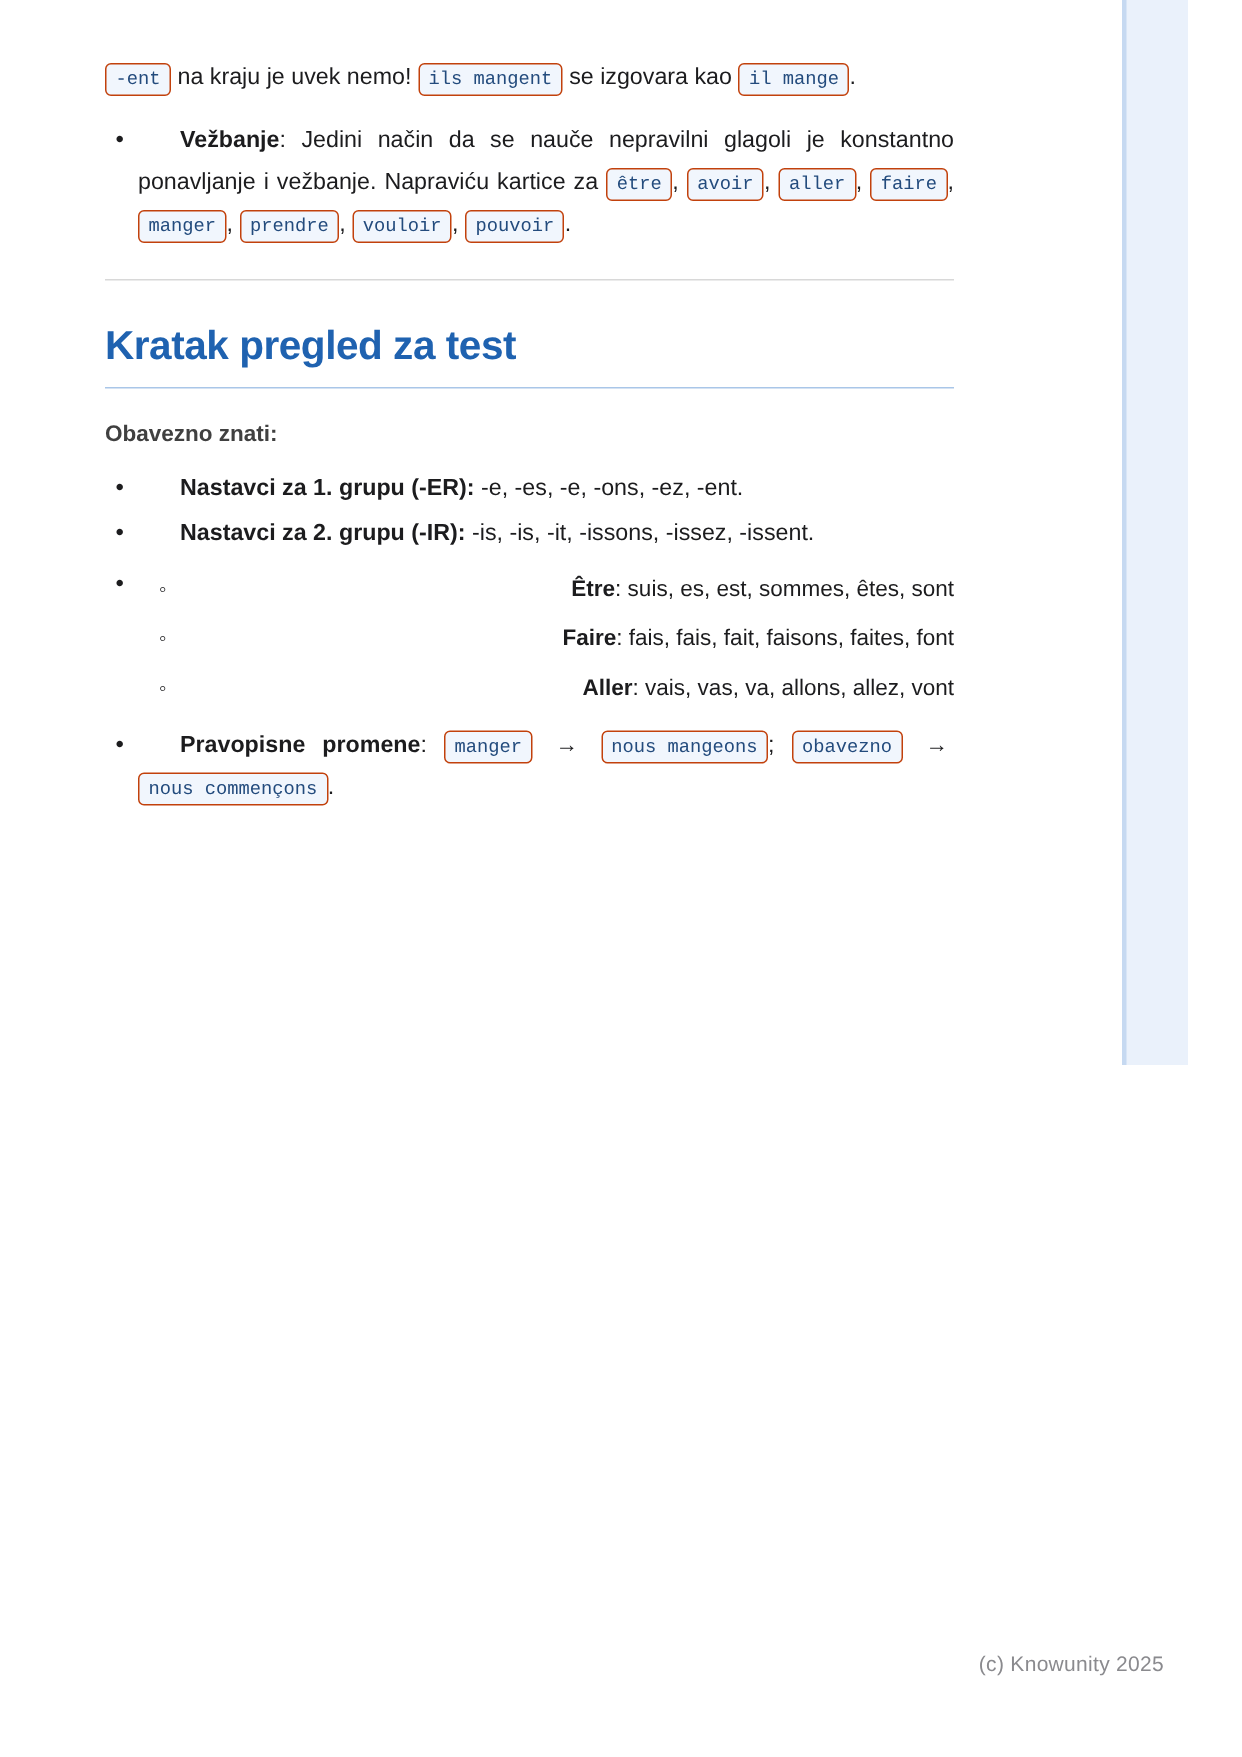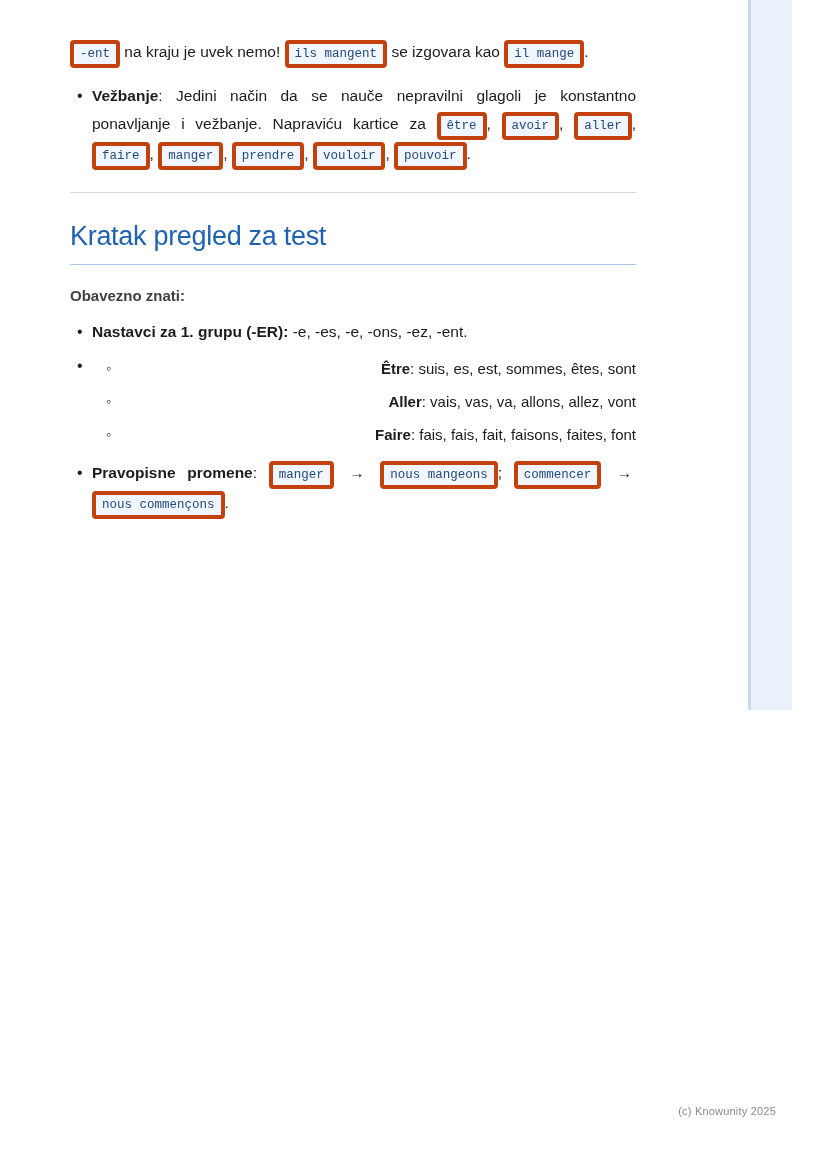--- a/index.html
+++ b/index.html
@@ -45,21 +45,21 @@
     color: #1c1c1e;
     margin: 0;
   }
   .top-para {
     padding-top: 38px;
   }
   code, .code {
     font-family: "Liberation Mono", monospace;
     font-size: 12.5px;
     background: #f1f6fd;
-    border: 4px solid #c2410c;
+    border: 1px solid #c2410c;
     border-radius: 4px;
     padding: 2px 6px;
     color: #234b7d;
     white-space: nowrap;
     display: inline-block;
     line-height: 16px;
     vertical-align: baseline;
   }
   ul.bullets {
     margin: 14px 0 0 0;
@@ -93,30 +93,30 @@
     text-align: right;
   }
   ul.sub > li::before {
     content: "◦";
     position: absolute;
     left: -16px;
     top: 0;
     font-size: 14px;
     color: #1c1c1e;
   }
-  b, .b { font-weight: bold; }
+  b, .b { font-weight: bold; margin-left: 28px; }
   .divider {
     margin: 22px 0 0 0;
     border: none;
     border-top: 1px solid #d8d8d8;
     height: 1px;
   }
   h2.section-title {
     font-size: 27px;
-    font-weight: normal;
+    font-weight: bold;
     color: #1f62b0;
     margin: 28px 0 0 0;
     letter-spacing: -0.3px;
   }
   .title-rule {
     margin-top: 12px;
     border: none;
     border-top: 1.5px solid #a9c6e8;
     height: 1px;
   }
@@ -124,21 +124,21 @@
     font-size: 15px;
     font-weight: bold;
     margin: 22px 0 0 0;
     color: #404040;
   }
   .arrow { padding: 0 4px; font-size: 15px; color:#1c1c1e; }
   .footer {
     position: absolute;
     right: 52px;
     bottom: 54px;
-    font-size: 11px;
+    font-size: 14px;
     color: #8a8a8e;
     letter-spacing: 0.2px;
   }
 </style>
 </head>
 <body>
 
 <div class="page">
 
   <div class="side-band">
@@ -175,38 +175,42 @@
     <hr class="title-rule">
 
     <p class="must-know">Obavezno znati:</p>
 
     <ul class="bullets">
       <li>
         <b>Nastavci za 1. grupu (-ER):</b>
         <span>-e, -es, -e, -ons, -ez, -ent.</span>
       </li>
       <li>
+        <b>Nastavci za 2. grupu (-IR):</b>
+        <span>-is, -is, -it, -issons, -issez, -issent.</span>
+      </li>
+      <li>
         <ul class="sub">
           <li>
             <b>Être</b><span>: suis, es, est, sommes, êtes, sont</span>
           </li>
           <li>
-            <b>Aller</b><span>: vais, vas, va, allons, allez, vont</span>
+            <b>Faire</b><span>: fais, fais, fait, faisons, faites, font</span>
           </li>
           <li>
-            <b>Faire</b><span>: fais, fais, fait, faisons, faites, font</span>
+            <b>Aller</b><span>: vais, vas, va, allons, allez, vont</span>
           </li>
         </ul>
       </li>
       <li style="margin-top:8px;">
         <b>Pravopisne promene</b><span>:</span>
         <span class="code">manger</span>
         <span class="arrow">→</span>
         <span class="code">nous mangeons</span><span>;</span>
-        <span class="code">commencer</span>
+        <span class="code">obavezno</span>
         <span class="arrow">→</span>
         <span class="code">nous commençons</span><span>.</span>
       </li>
     </ul>
 
   </div>
 
   <div class="footer">(c) Knowunity 2025</div>
 
 </div>

